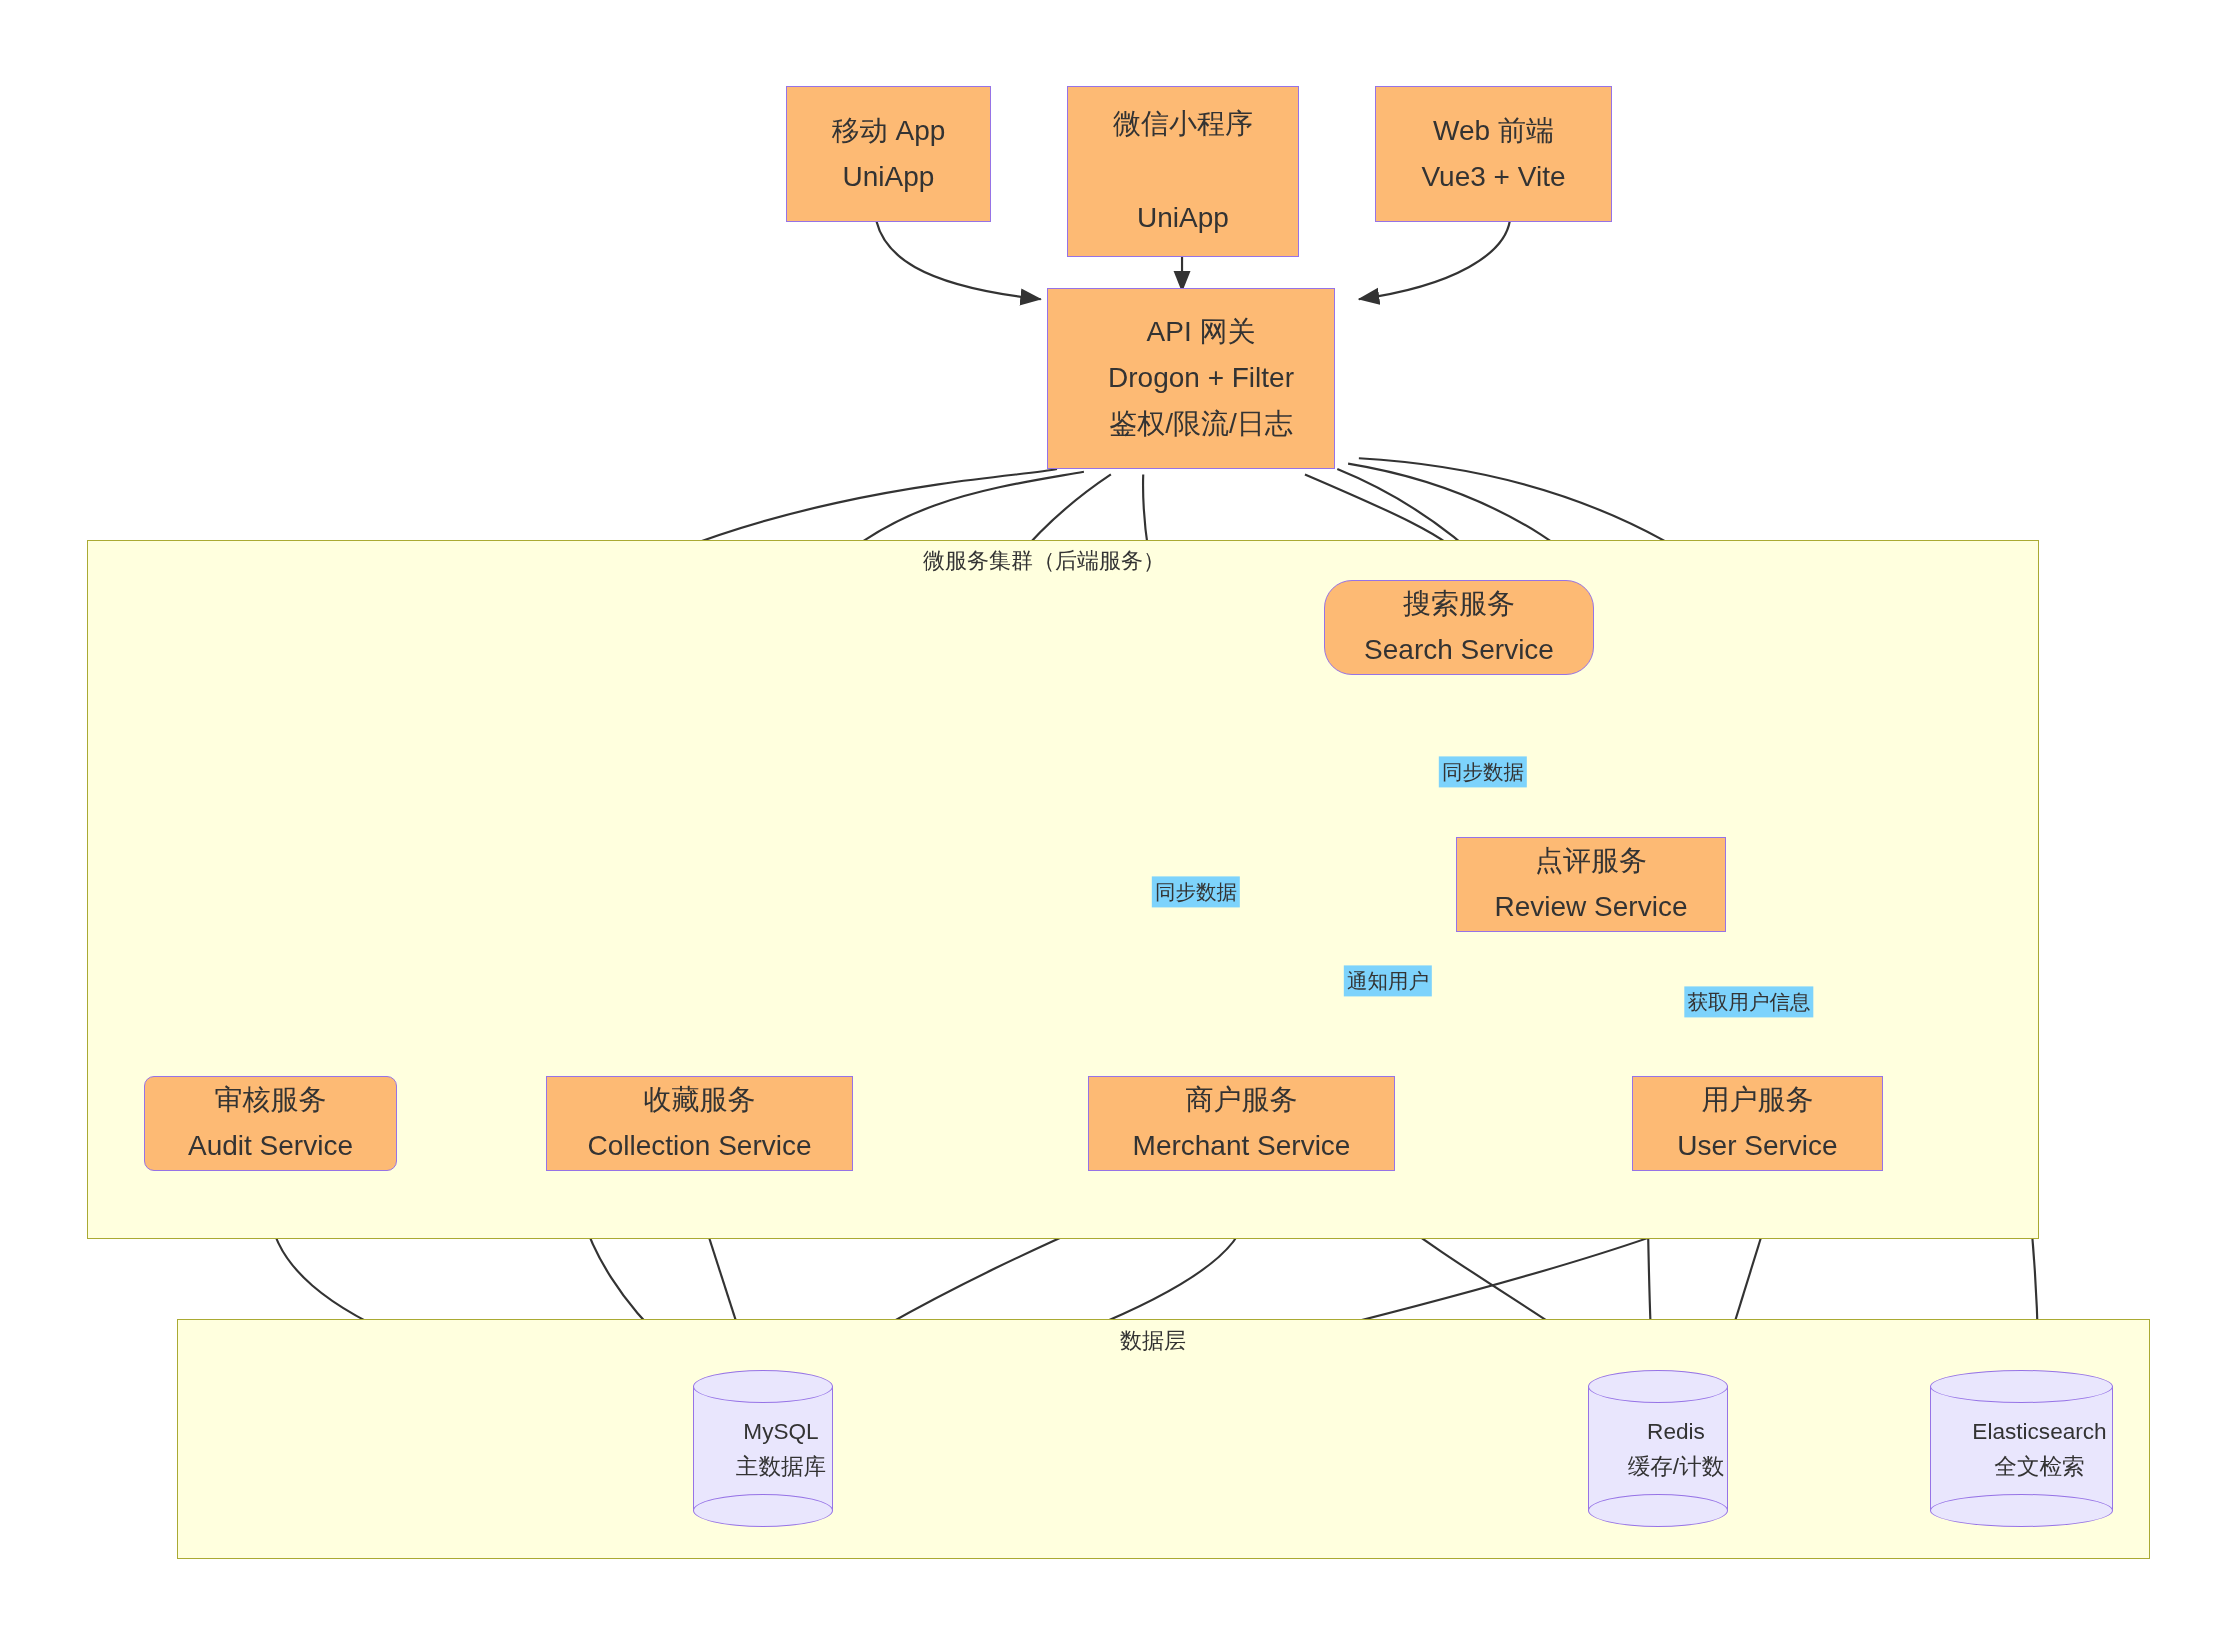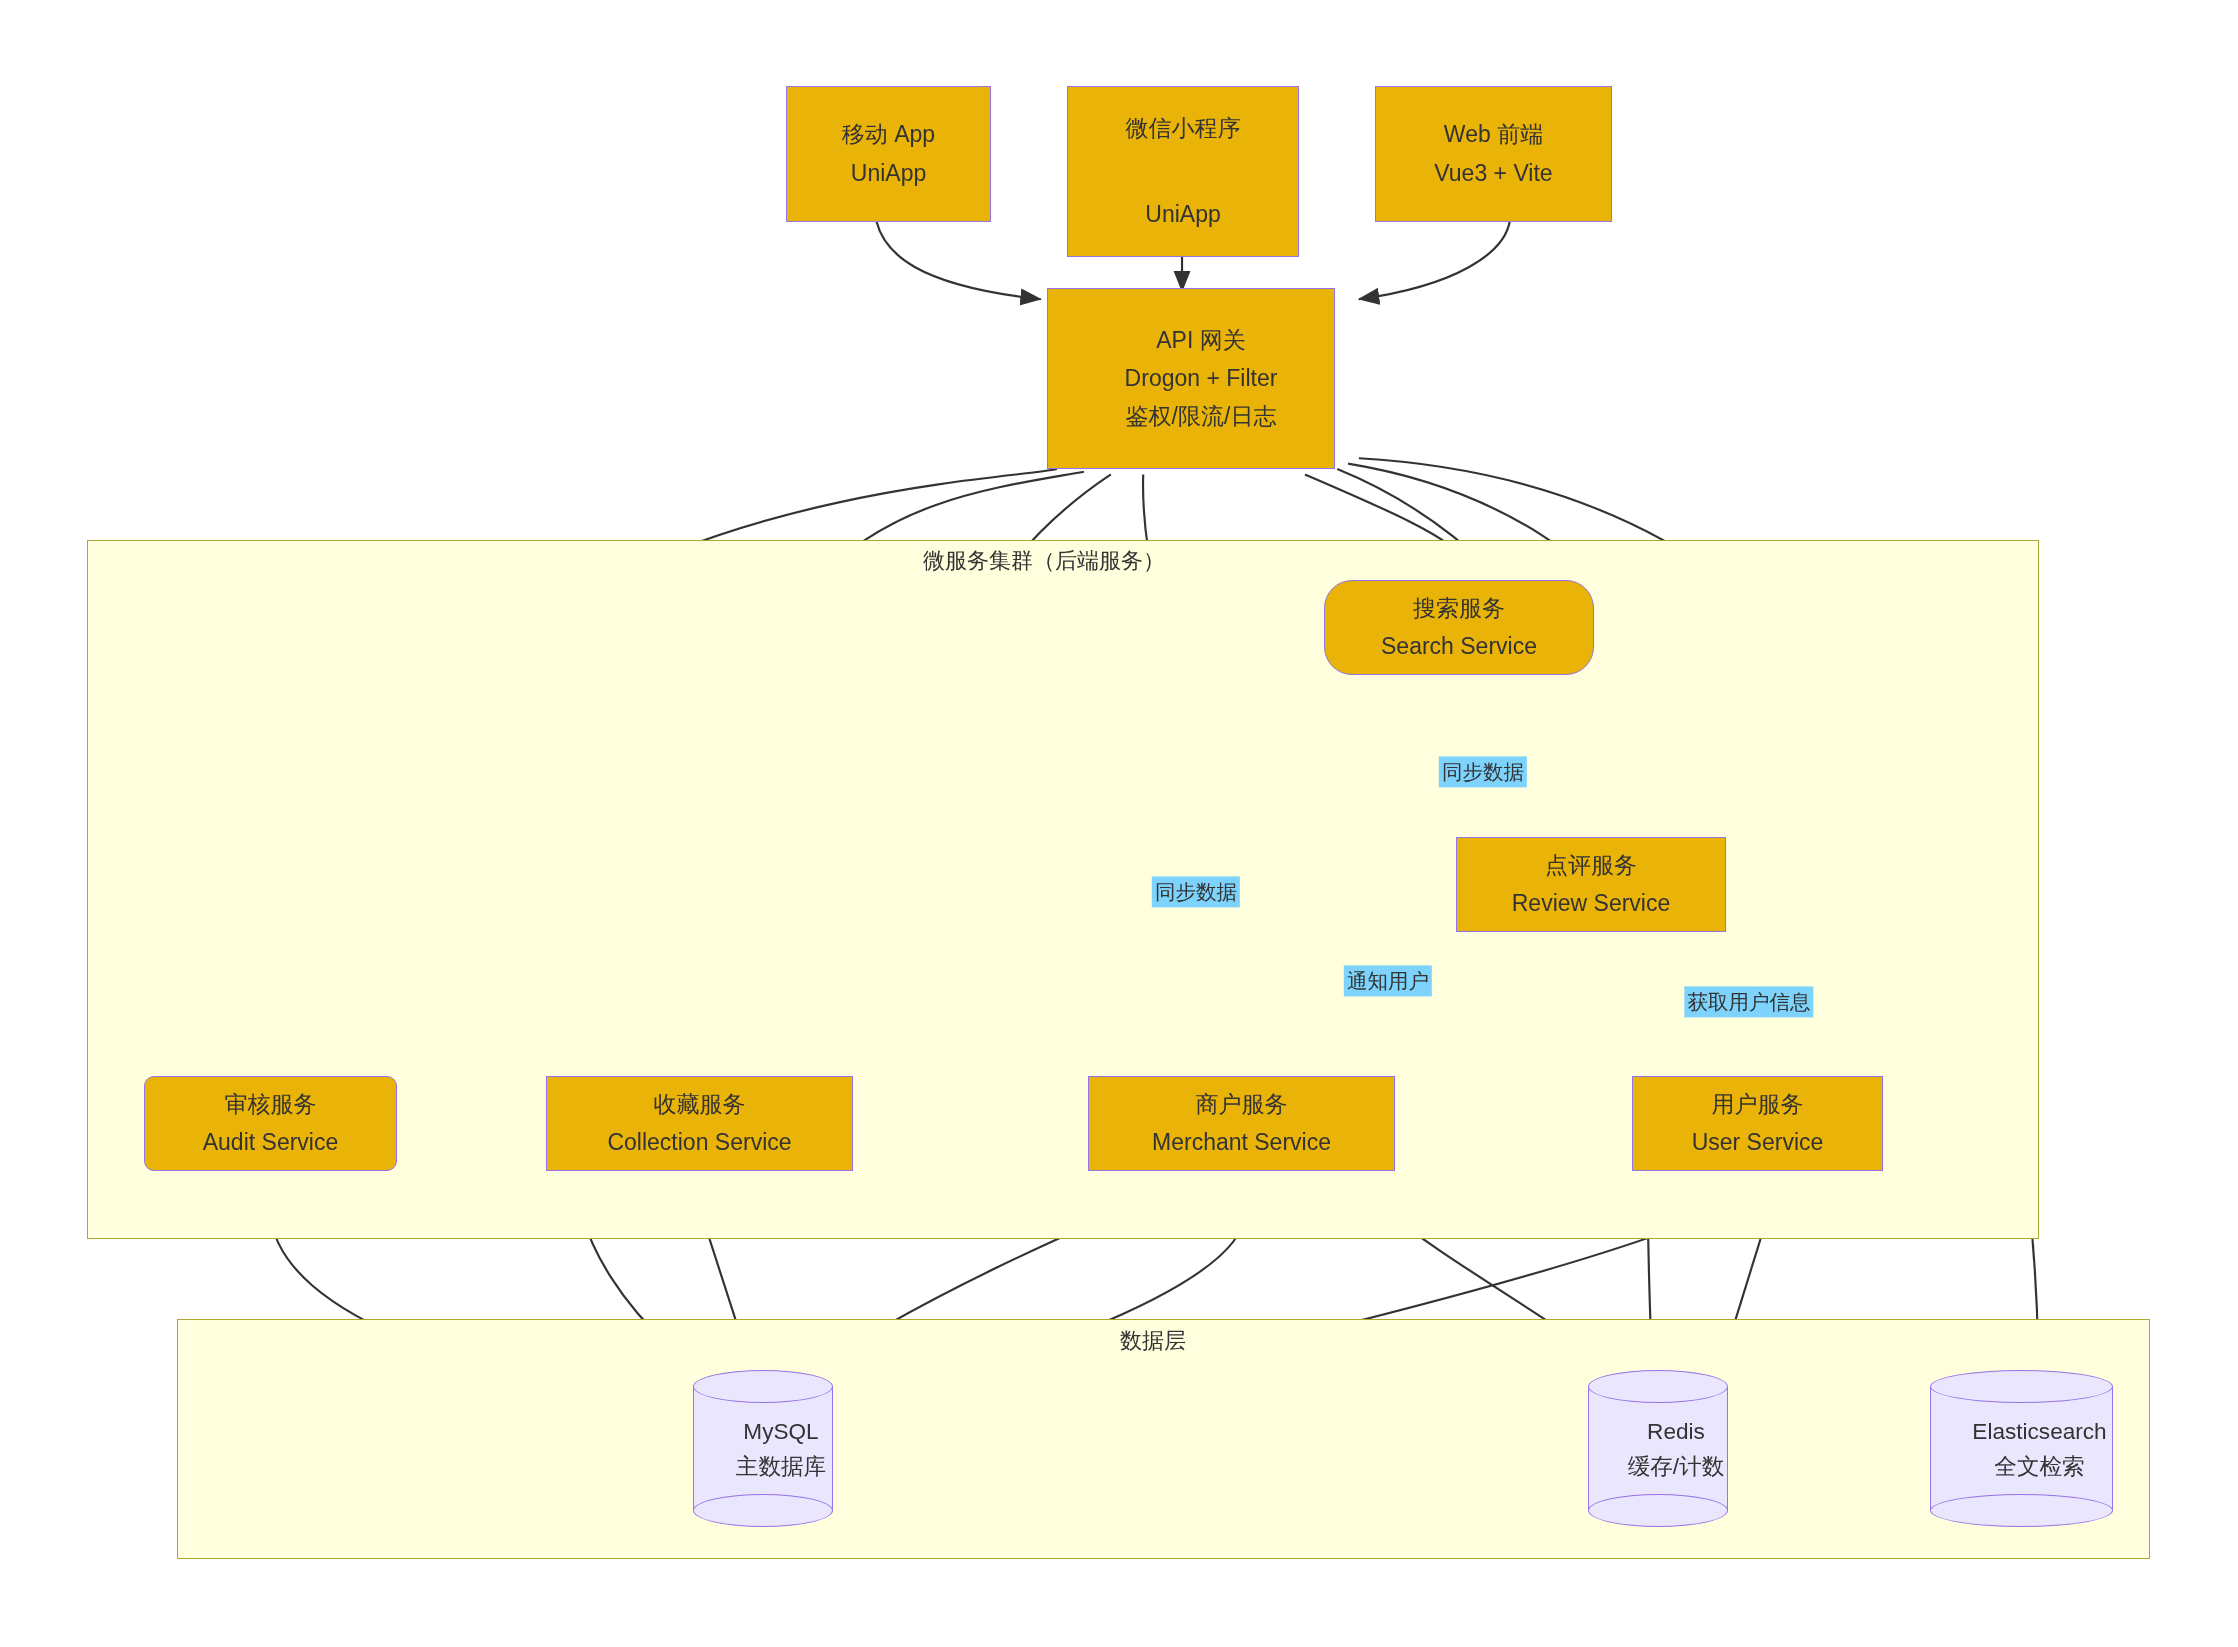--- a/index.html
+++ b/index.html
@@ -3,23 +3,23 @@
 <meta charset="utf-8">
 <style>
   html,body{margin:0;padding:0;background:#ffffff;}
   body{font-family:"Liberation Sans","DejaVu Sans",sans-serif;}
   #stage{position:relative;width:2239px;height:1647px;background:#ffffff;overflow:hidden;}
   svg#wires{position:absolute;left:0;top:0;width:2239px;height:1647px;pointer-events:none;}
 
   .cluster{position:absolute;background:#ffffde;border:1.6px solid #aaaa33;box-sizing:border-box;}
   .cluster-label{position:absolute;font-size:22px;color:#333333;white-space:nowrap;}
 
-  .node{position:absolute;box-sizing:border-box;background:#eab308;border:1.6px solid #9673e6;
+  .node{position:absolute;box-sizing:border-box;background:#fdba74;border:1.6px solid #9673e6;
         display:flex;flex-direction:column;align-items:center;justify-content:center;
-        color:#333333;font-size:23px;line-height:1.52;text-align:center;}
+        color:#333333;font-size:28px;line-height:1.52;text-align:center;}
   .node .l2{margin-top:3.2px;}
 
   .cyl{position:absolute;box-sizing:border-box;}
   .cyl .body{position:absolute;left:0;right:0;top:16px;bottom:16px;background:#e9e6fd;
              border-left:1.6px solid #9673e6;border-right:1.6px solid #9673e6;}
   .cyl .top{position:absolute;left:0;right:0;top:0;height:33px;background:#e9e6fd;
             border:1.6px solid #9673e6;border-radius:50%;box-sizing:border-box;}
   .cyl .bot{position:absolute;left:0;right:0;bottom:0;height:33px;background:#e9e6fd;
             border:1.6px solid #9673e6;border-radius:50%;box-sizing:border-box;}
   .cyl .txt{position:absolute;left:0;right:0;top:50%;transform:translateY(-50%);

